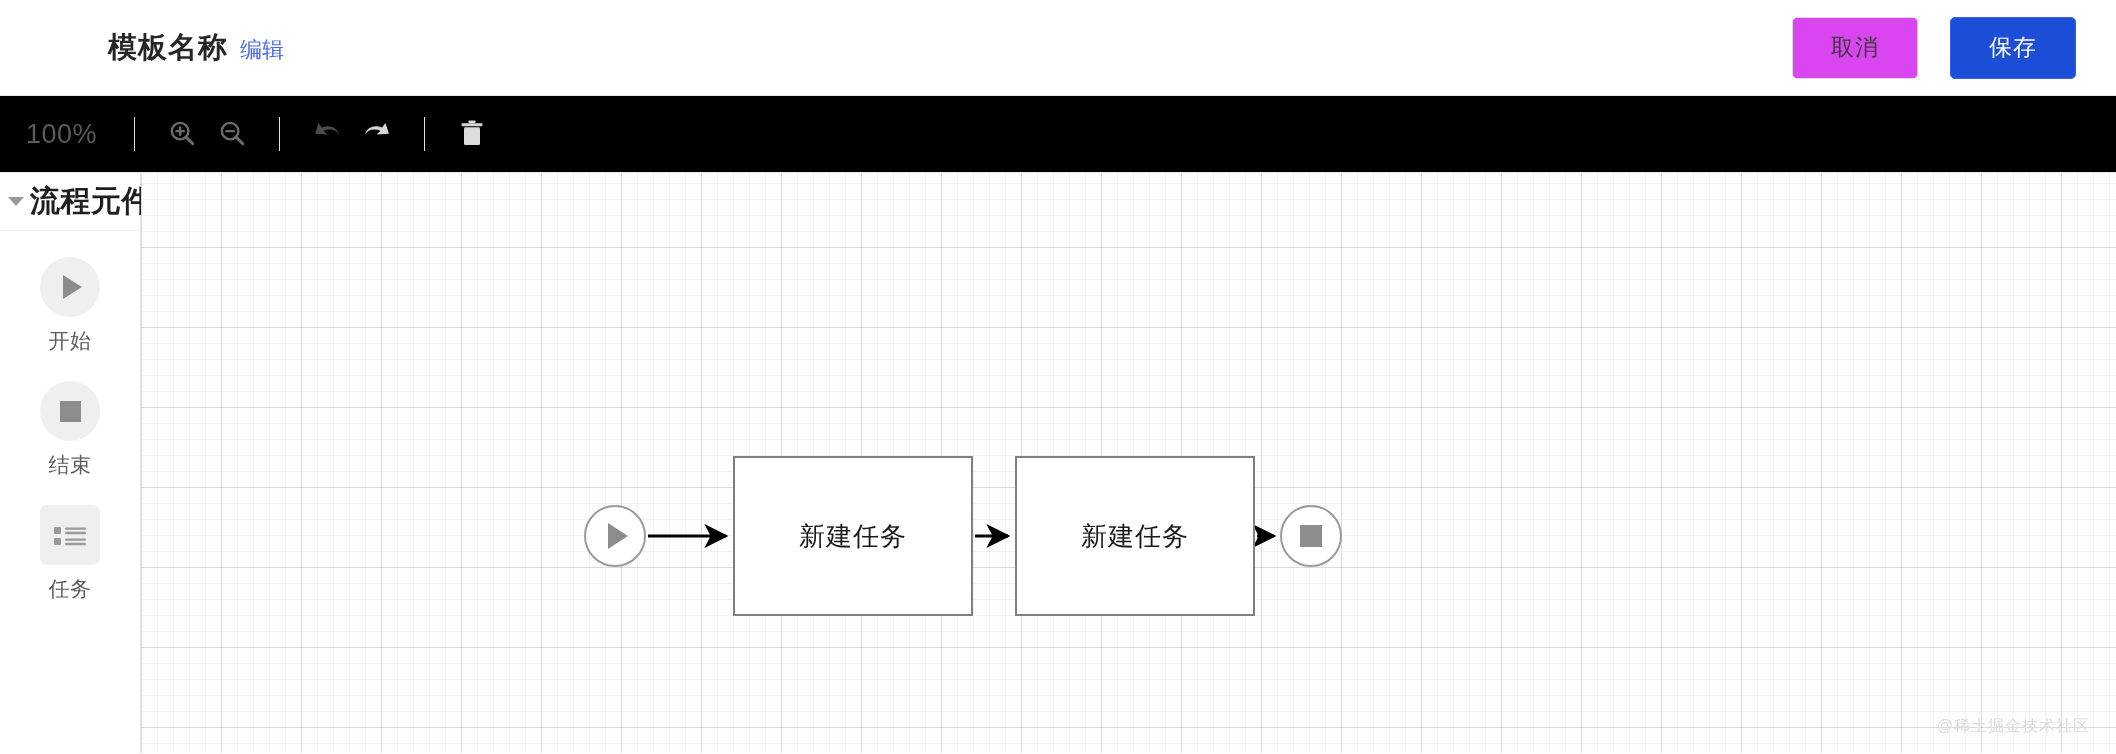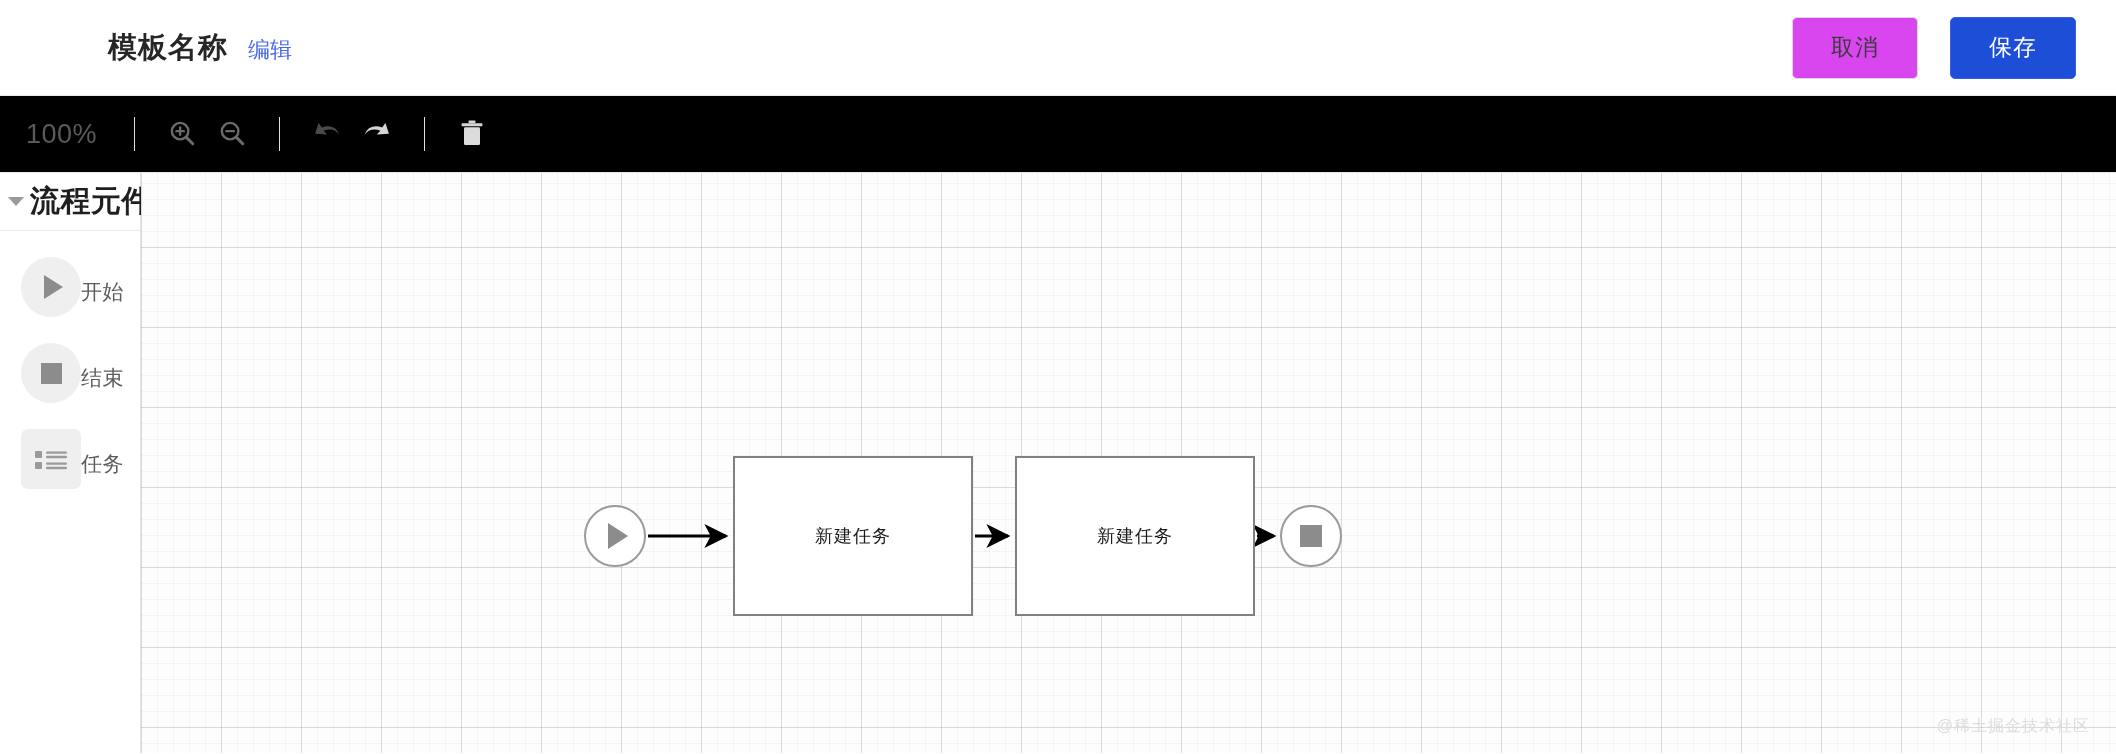--- a/index.html
+++ b/index.html
@@ -25,21 +25,21 @@
     width: 100%;
     background: #ffffff;
     border-bottom: 1px solid #e8e8e8;
     display: flex;
     align-items: center;
   }
   .header-left {
     display: flex;
     align-items: baseline;
     margin-left: 108px;
-    gap: 20px;
+    gap: 12px;
   }
   .tpl-title {
     font-size: 29px;
     font-weight: 700;
     color: #262626;
     letter-spacing: 1px;
     line-height: 1;
   }
   .tpl-edit {
     font-size: 22px;
@@ -155,24 +155,24 @@
   }
   .palette {
     padding-top: 26px;
     display: flex;
     flex-direction: column;
     align-items: center;
     gap: 26px;
   }
   .palette-item {
     display: flex;
+    flex-direction: column;
     align-items: center;
     cursor: grab;
     width: 100%;
-    padding-left: 21px;
   }
   .pal-icon {
     width: 60px; height: 60px;
     display: flex;
     align-items: center;
     justify-content: center;
   }
   .pal-icon.circle {
     border-radius: 50%;
     background: #efefef;
@@ -253,21 +253,21 @@
     width: 240px;
     height: 160px;
     background: #ffffff;
     border: 2px solid #808080;
     display: flex;
     align-items: center;
     justify-content: center;
     cursor: pointer;
   }
   .node-task-label {
-    font-size: 18px;
+    font-size: 26px;
     color: #1a1a1a;
     letter-spacing: 1px;
   }
 
   .watermark {
     position: absolute;
     right: 26px;
     bottom: 16px;
     font-size: 16px;
     color: #dcdcdc;

